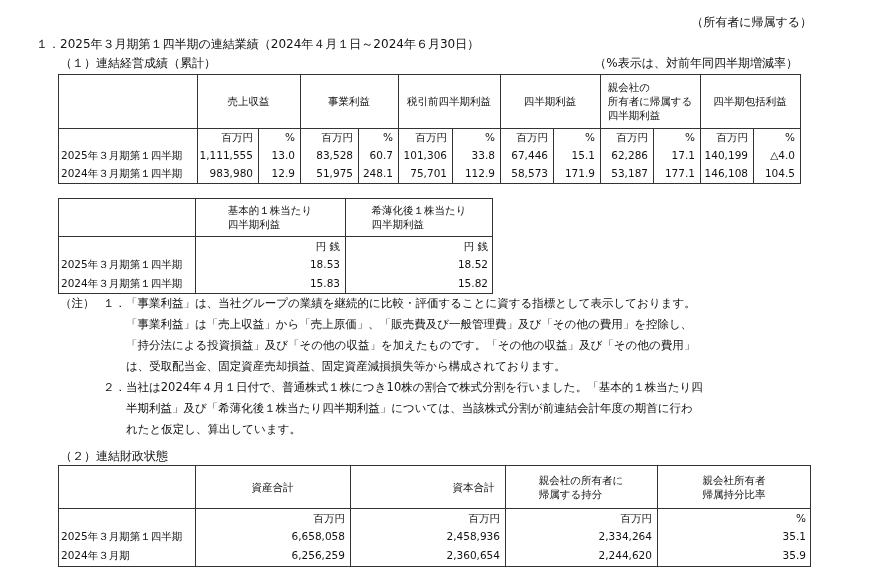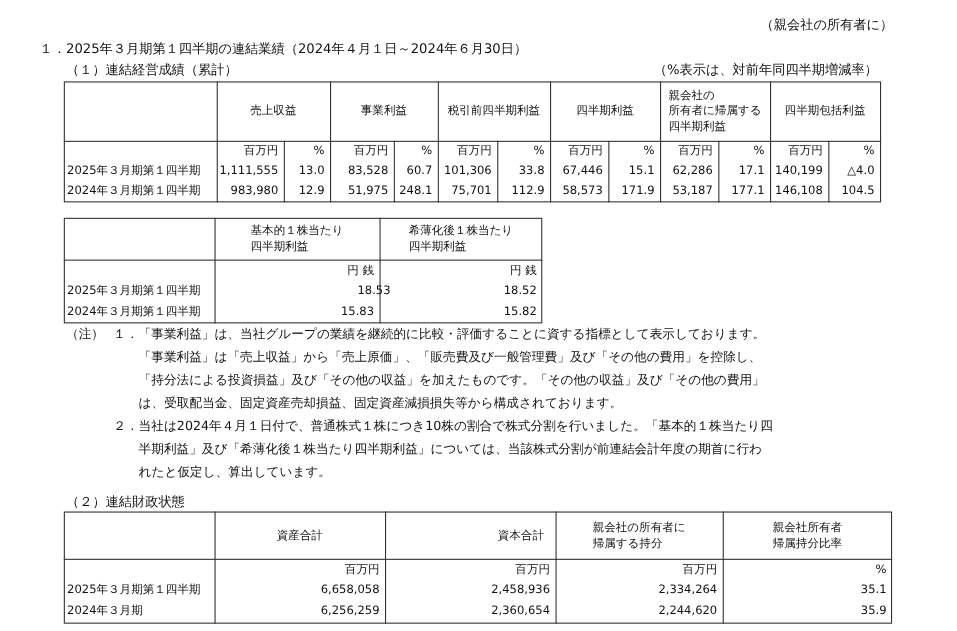--- a/index.html
+++ b/index.html
@@ -13,21 +13,21 @@
   .hl { position:absolute; height:0; border-top:1px solid #333; }
   .vl { position:absolute; width:0; border-left:1px solid #333; }
   .cell { position:absolute; box-sizing:border-box; line-height:17px; font-size:10.5px; }
   .r { text-align:right; padding-right:5px; }
   .hdr { display:flex; align-items:center; justify-content:center; text-align:left; line-height:14px; font-size:10.5px; white-space:pre-line; }
   .note { font-size:11.5px; line-height:21px; }
 </style>
 </head>
 <body>
 
-<div class="abs" style="right:58px; top:14px; font-size:12px;">（親会社の所有者に）</div>
+<div class="abs" style="right:58px; top:14px; font-size:12px;">（所有者に帰属する）</div>
 <div class="abs" style="left:36px; top:36px; font-size:12px;">１．2025年３月期第１四半期の連結業績（2024年４月１日～2024年６月30日）</div>
 <div class="abs" style="left:60px; top:55px; font-size:12px;">（１）連結経営成績（累計）</div>
 <div class="abs" style="right:72px; top:55px; font-size:12px;">（%表示は、対前年同四半期増減率）</div>
 
 <div>
   <div class="t" style="left:58px; top:74px; width:743px; height:110px;"></div>
   <div class="hl" style="left:58px; top:128px; width:743px;"></div>
 
   <div class="vl" style="left:197px; top:74px; height:110px;"></div>
   <div class="vl" style="left:300px; top:74px; height:110px;"></div>
@@ -107,21 +107,21 @@
   <div class="cell hdr" style="left:195px; top:198px; width:150px; height:38px;">基本的１株当たり
 四半期利益</div>
   <div class="cell hdr" style="left:345px; top:198px; width:148px; height:38px;">希薄化後１株当たり
 四半期利益</div>
 
   <div class="cell r" style="left:195px; top:238px; width:150px;">円 銭</div>
   <div class="cell r" style="left:345px; top:238px; width:148px;">円 銭</div>
 
   <div>
     <div class="cell" style="left:61px; top:256px; width:134px;">2025年３月期第１四半期</div>
-    <div class="cell r" style="left:210px; top:256px; width:150px;">18.53</div>
+    <div class="cell r" style="left:195px; top:256px; width:150px;">18.53</div>
     <div class="cell r" style="left:345px; top:256px; width:148px;">18.52</div>
   </div>
   <div>
     <div class="cell" style="left:61px; top:275px; width:134px;">2024年３月期第１四半期</div>
     <div class="cell r" style="left:195px; top:275px; width:150px;">15.83</div>
     <div class="cell r" style="left:345px; top:275px; width:148px;">15.82</div>
   </div>
 </div>
 
 <div>

